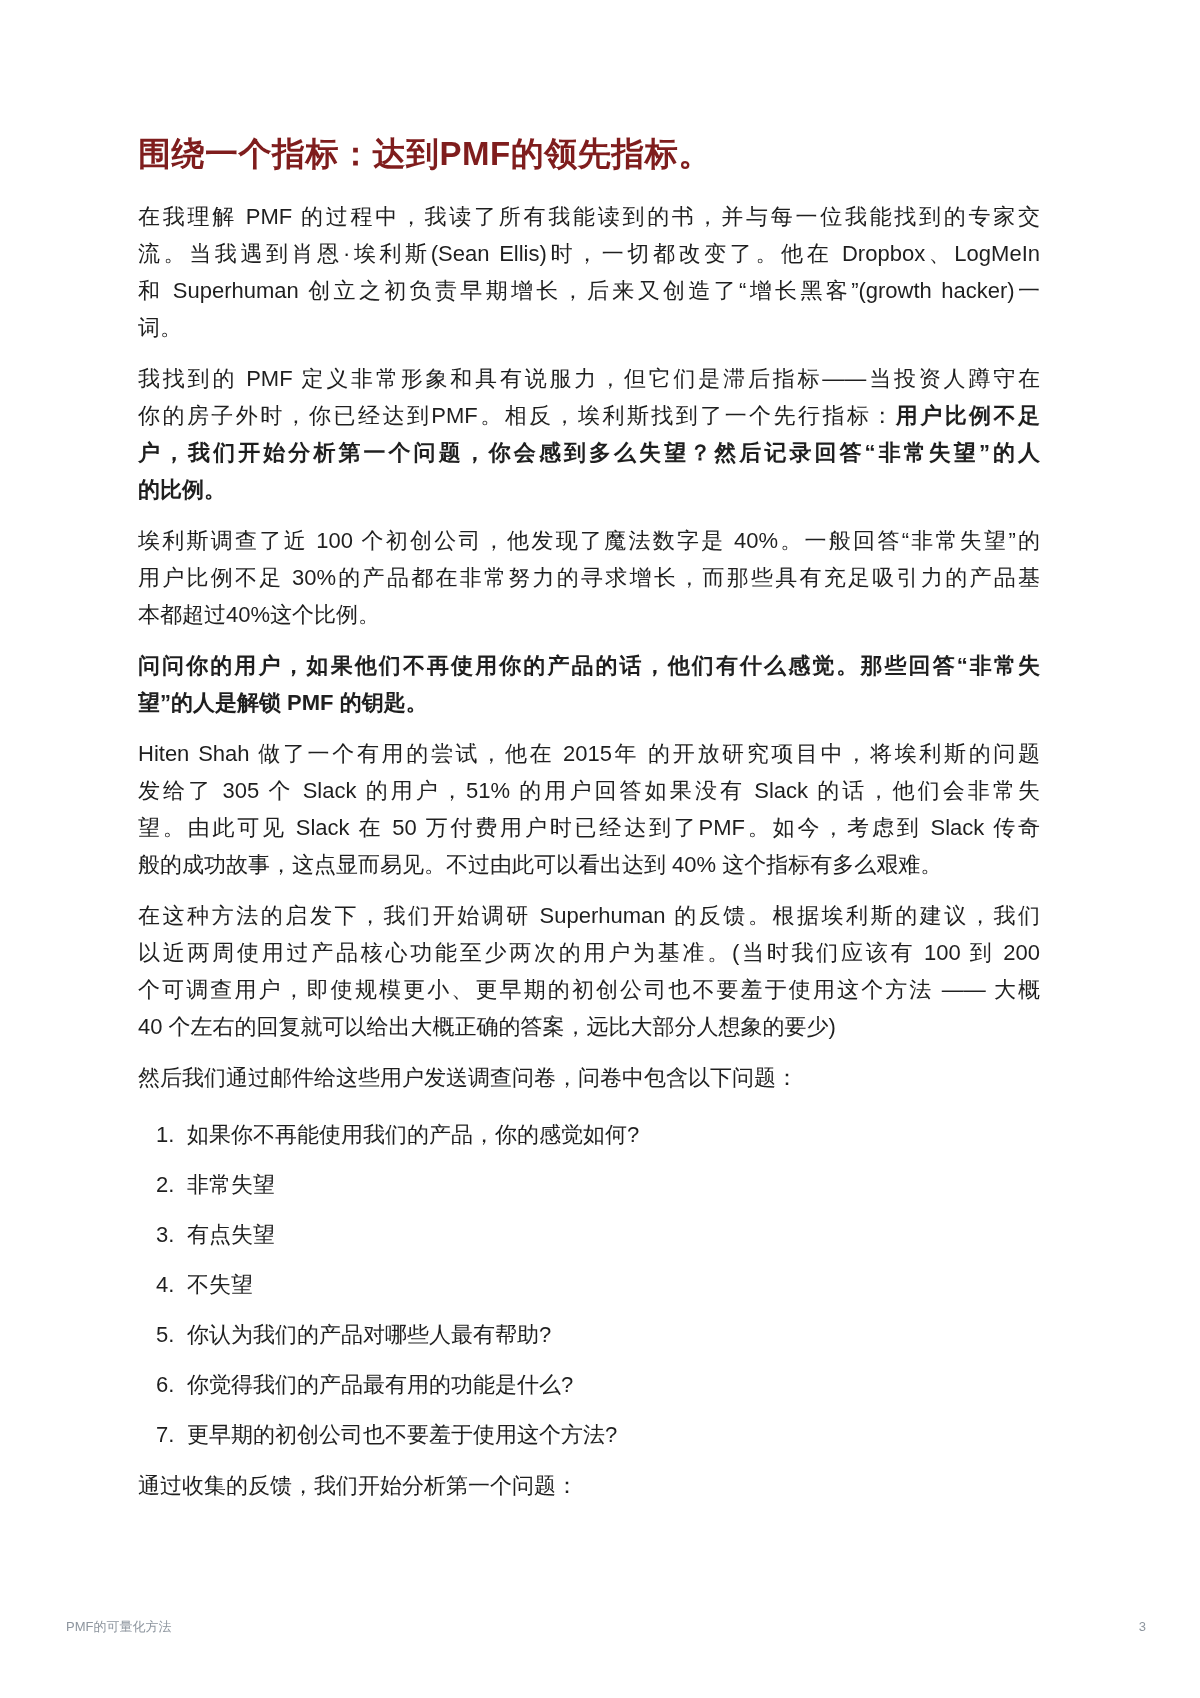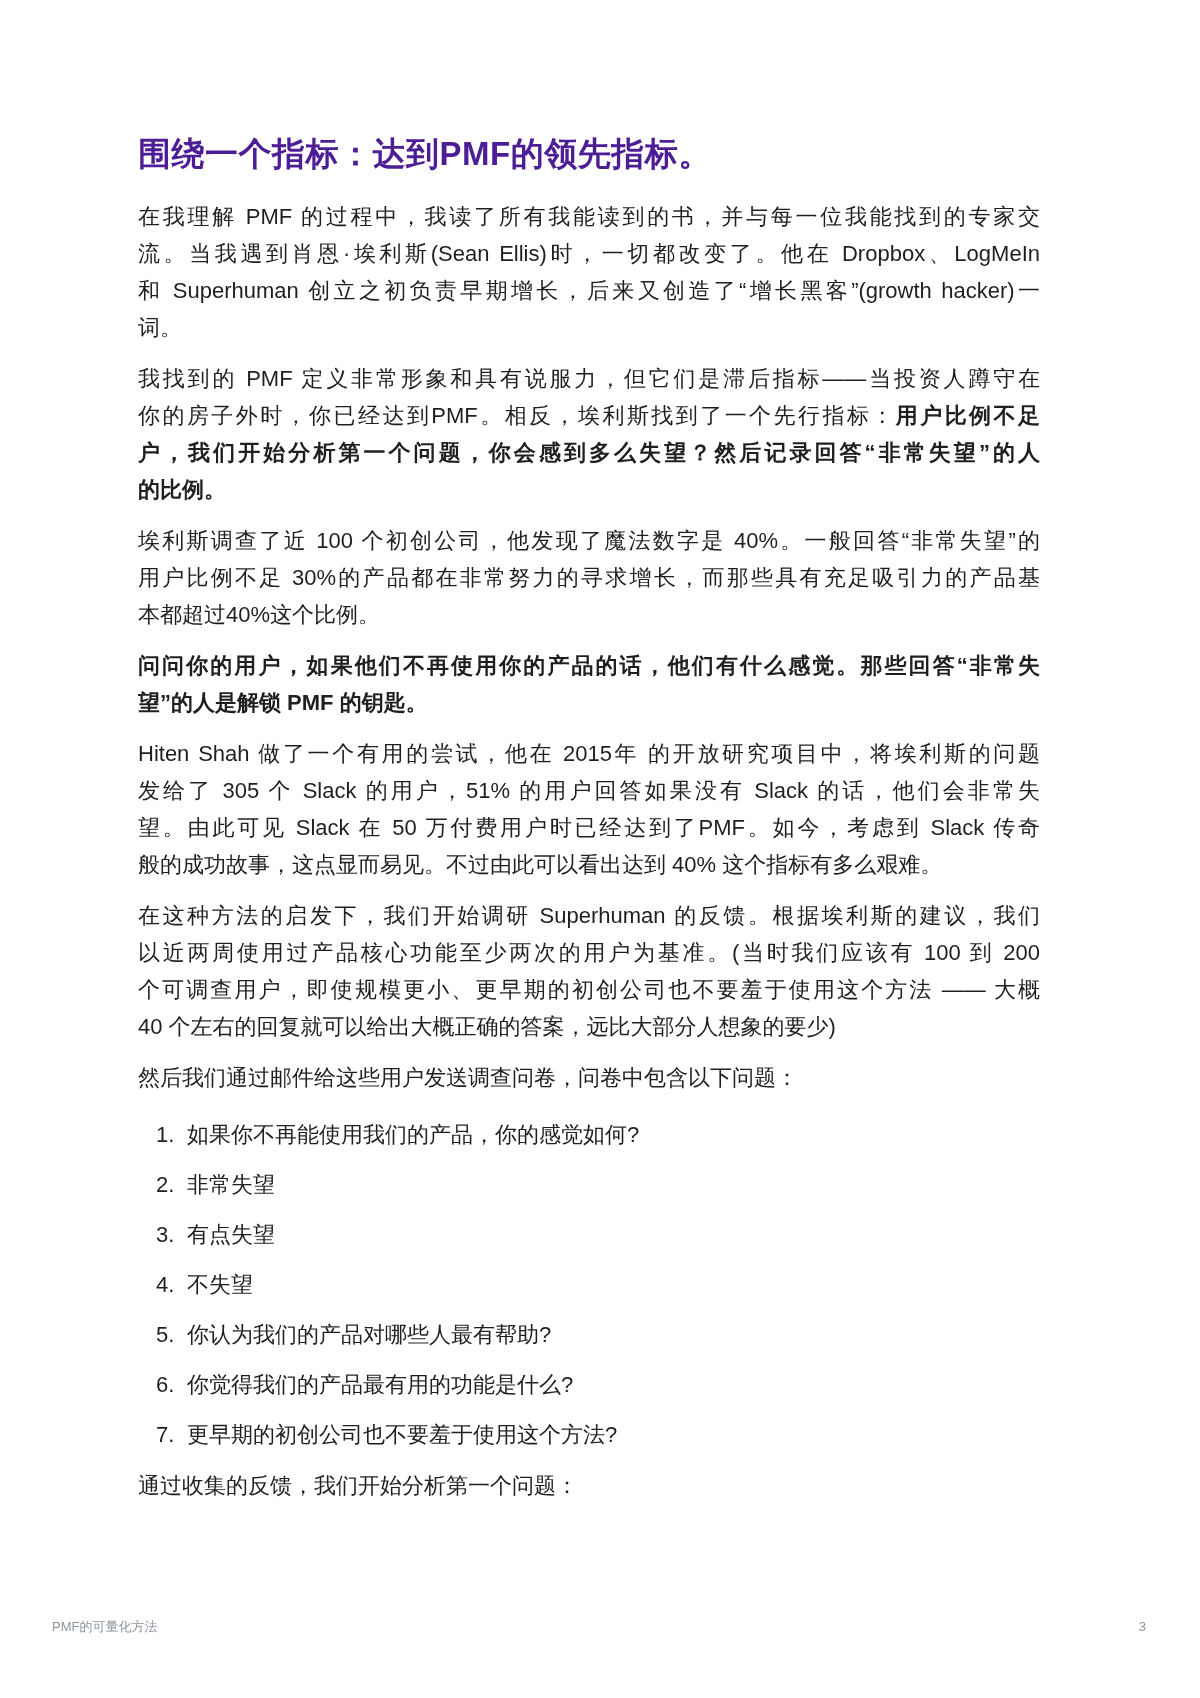--- a/index.html
+++ b/index.html
@@ -16,21 +16,21 @@
     position: absolute;
     left: 138px;
     top: 132px;
     width: 902px;
   }
   h1.doc-title {
     margin: 0 0 22px 0;
     font-size: 33px;
     line-height: 44px;
     font-weight: 700;
-    color: #4c1d95;
+    color: #7f1d1d;
     letter-spacing: 0.5px;
   }
   .para {
     margin: 8px 0 14px 0;
     font-size: 22px;
     line-height: 37px;
   }
   .tline { display: block; }
   
   .tline.j { text-align: justify; text-align-last: justify; }
@@ -40,21 +40,21 @@
   .li-row {
     display: flex;
     margin: 0 0 13px 18px;
     font-size: 22px;
     line-height: 37px;
   }
   .li-row:last-child { margin-bottom: 0; }
   .li-num { min-width: 22px; margin-right: 9px; text-align: left; }
   .footer {
     position: absolute;
-    left: 52px;
+    left: 66px;
     right: 54px;
     top: 1618px;
     display: flex;
     justify-content: space-between;
     font-size: 13px;
     color: #8d959e;
     line-height: 18px;
   }
 </style>
 </head>

